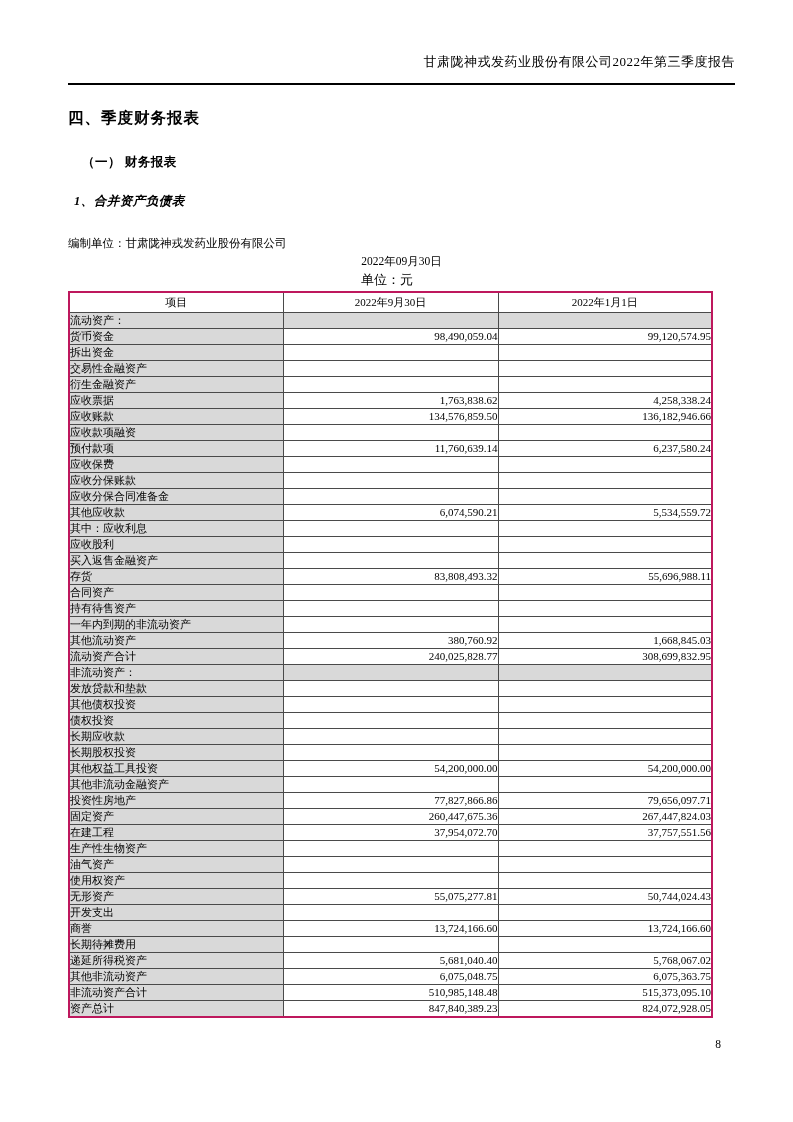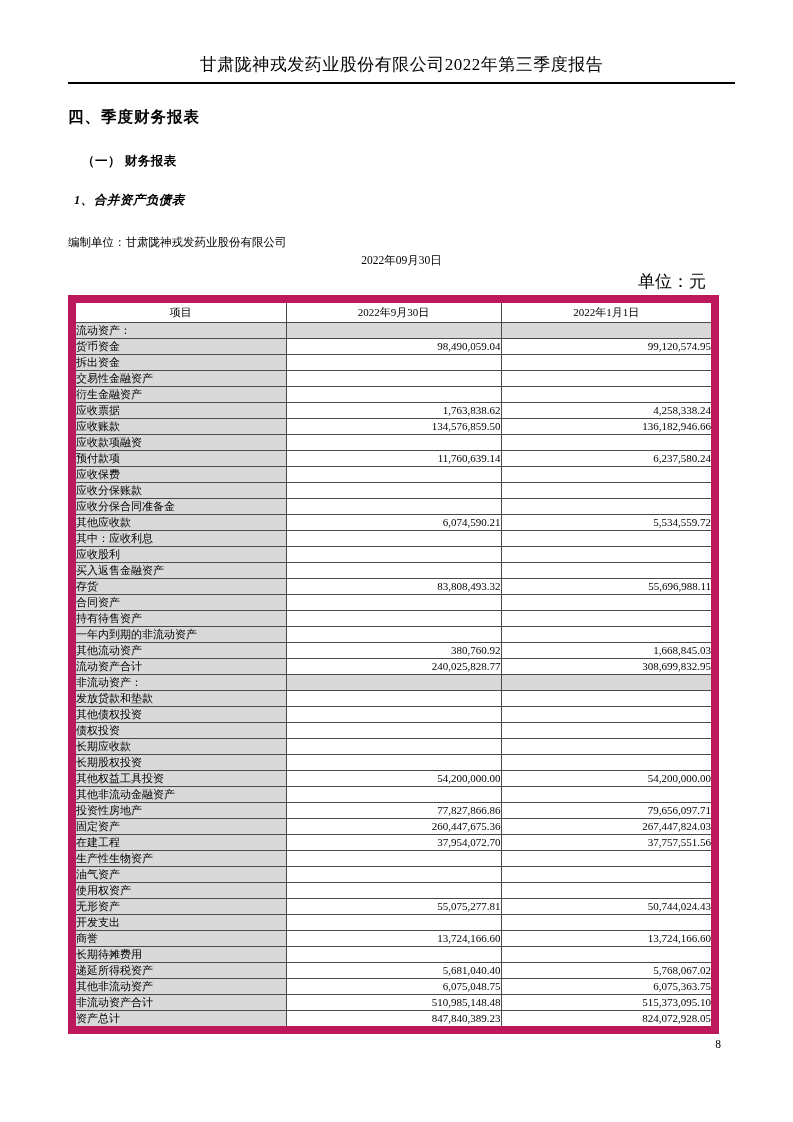--- a/index.html
+++ b/index.html
@@ -5,37 +5,37 @@
   * { box-sizing: border-box; }
   html,body { margin:0; padding:0; }
   body {
     width:793px; height:1122px; background:#ffffff; color:#000;
     font-family:"Liberation Serif","DejaVu Serif",serif;
     position:relative; overflow:hidden;
   }
   .content { position:absolute; left:68px; top:0; width:667px; }
 
   .doc-header {
-    padding-top:53px; padding-bottom:6px;
+    padding-top:53px; padding-bottom:12px;
     border-bottom:2px solid #000;
-    text-align:center; font-size:17px; letter-spacing:0.5px;
+    text-align:right; font-size:13px; letter-spacing:0.5px;
   }
 
   .h-main { margin:23px 0 0 0; font-size:15.5px; font-weight:bold; letter-spacing:1px; }
   .h-sub  { margin:25px 0 0 14px; font-size:12.5px; font-weight:bold; letter-spacing:0.5px; }
   .h-tbl  { margin:22px 0 0 6px;  font-size:12.5px; font-weight:bold; letter-spacing:0.5px;font-style:italic; }
 
   .prepared { margin:26px 0 0 0; font-size:11.5px; }
   .report-date { margin:3px 0 0 0; font-size:11.5px; text-align:center; }
-  .unit { margin:2px 29px 2px 0; font-size:17px; text-align:right; }
+  .unit { margin:2px 29px 2px 0; font-size:13px; text-align:center; }
 
   table.bs {
     width:643px; border-collapse:collapse; table-layout:fixed;
     font-size:11px; margin-top:1px;
-    border:8px solid #be185d;
+    border:2px solid #be185d;
   }
   table.bs th, table.bs td {
     border:1px solid #4a4a4a;
     padding:0; overflow:hidden; white-space:nowrap;
     height:15.4px; line-height:15px; vertical-align:middle;
   }
   table.bs th {
     height:19px; line-height:19px; font-weight:normal; text-align:center;
     background:#ffffff;
   }

